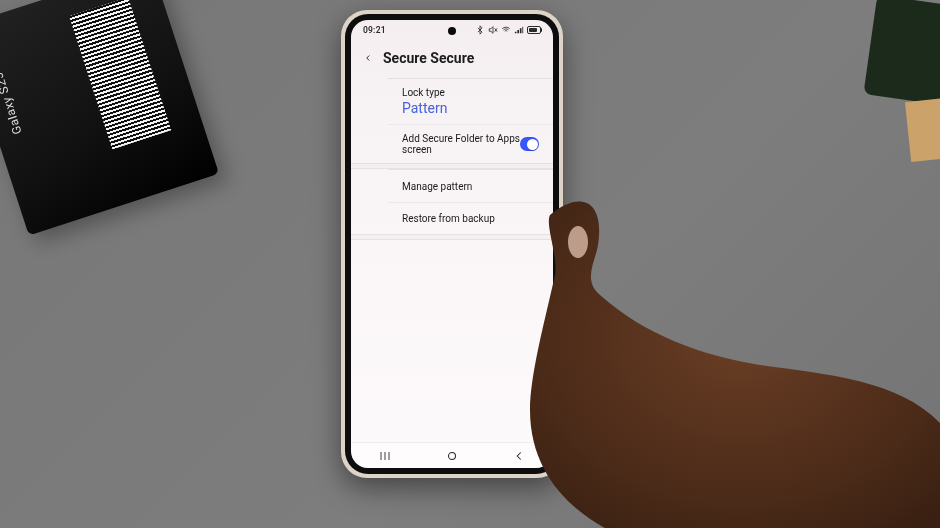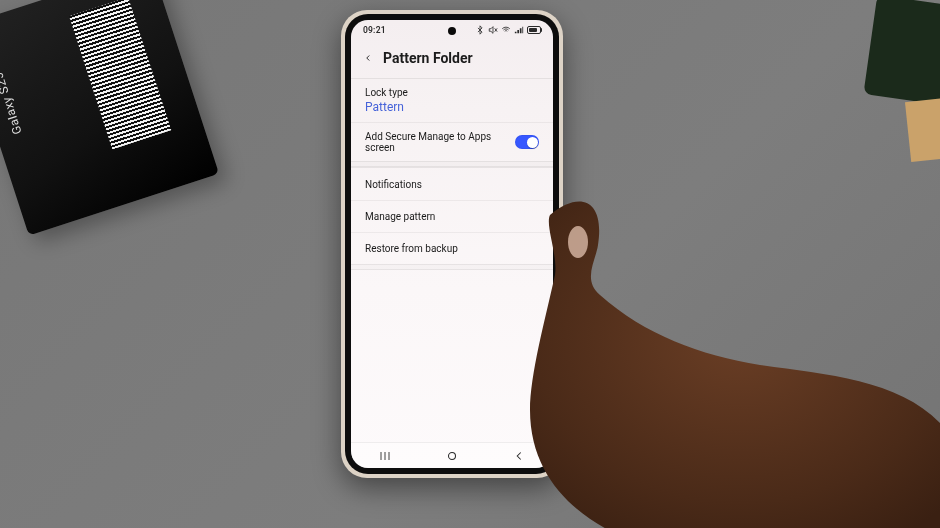--- a/index.html
+++ b/index.html
@@ -88,31 +88,31 @@
     .batt { width: 14px; height: 8px; border: 1px solid #2a2a2a; border-radius: 2px; position: relative; }
     .batt::after{content:""; position:absolute; right:-2px; top:1px; width:1.5px; height:4px; background:#2a2a2a; border-radius:0 1px 1px 0;}
     .batt i { position:absolute; left:1px; top:1px; bottom:1px; width: 70%; background:#2a2a2a; border-radius:1px; }
 
     
     .appbar { display:flex; align-items:center; gap: 10px; padding: 10px 12px 12px; }
     .back { width: 10px; height: 16px; }
     .title { font-size: 14px; font-weight: 700; }
 
     
-    .section { border-top: 1px solid rgba(0,0,0,.07); }
+    .section { border-top: 1px solid rgba(0,0,0,.07); margin-left: 37px; }
     .section:first-of-type { border-top: none; }
     .row {
       display:flex; align-items:center; justify-content: space-between;
       padding: 8px 14px; min-height: 32px; border-top: 1px solid rgba(0,0,0,.05);
       font-size: 10px;
     }
     .row:first-child { border-top: none; }
     .row .txt { display:flex; flex-direction:column; gap: 2px; }
     .row .label { color: #1b1b1b; font-size: 10px; }
-    .row .sub { color: #4663d9; font-size: 12px; }
+    .row .sub { color: #4663d9; font-size: 14px; text-align: center; }
     .row .sub.muted { color: #777; }
     .divider-thick { height: 6px; background: rgba(0,0,0,.02); border-top: 1px solid rgba(0,0,0,.06); border-bottom: 1px solid rgba(0,0,0,.06); }
 
     
     .toggle { width: 24px; height: 14px; background:#3657ff; border-radius: 10px; position:relative; box-shadow: inset 0 0 0 1px rgba(0,0,0,.05); }
     .toggle i { position:absolute; right:1.5px; top:1.5px; width: 11px; height: 11px; background:#fff; border-radius:50%; box-shadow:0 1px 1px rgba(0,0,0,.25);}
 
     
     .navbar { position:absolute; left:0; right:0; bottom:0; height: 26px; display:flex; justify-content: space-around; align-items:center; border-top: 1px solid rgba(0,0,0,.06); background: rgba(255,255,255,.4); }
     .nav-icon { width: 18px; height: 14px; display:flex; align-items:center; justify-content:center; color:#2a2a2a; }
@@ -165,46 +165,43 @@
             </span>
         </span>
       </div>
 
       <div class="appbar">
         <span class="back">
           <svg viewBox="0 0 24 24" width="10" height="16" fill="none" stroke="#1b1b1b" stroke-width="2.2">
               <polyline points="15 18 9 12 15 6"></polyline>
             </svg>
         </span>
-        <span class="title">Pattern Folder</span>
+        <span class="title">Secure Secure</span>
       </div>
 
       <div class="section">
         <div class="row">
           <div class="txt">
             <span class="label">Lock type</span>
             <span class="sub">Pattern</span>
           </div>
         </div>
         <div class="row">
           <div class="txt" style="max-width:130px;">
-            <span class="label">Add Secure Manage to Apps screen</span>
+            <span class="label">Add Secure Folder to Apps screen</span>
           </div>
           <span class="toggle">
               <i></i>
             </span>
         </div>
       </div>
 
       <div class="divider-thick"></div>
 
       <div class="section">
-        <div class="row">
-          <span class="label">Notifications</span>
-        </div>
         <div class="row">
           <span class="label">Manage pattern</span>
         </div>
         <div class="row">
           <span class="label">Restore from backup</span>
         </div>
       </div>
 
       <div class="divider-thick"></div>
 

